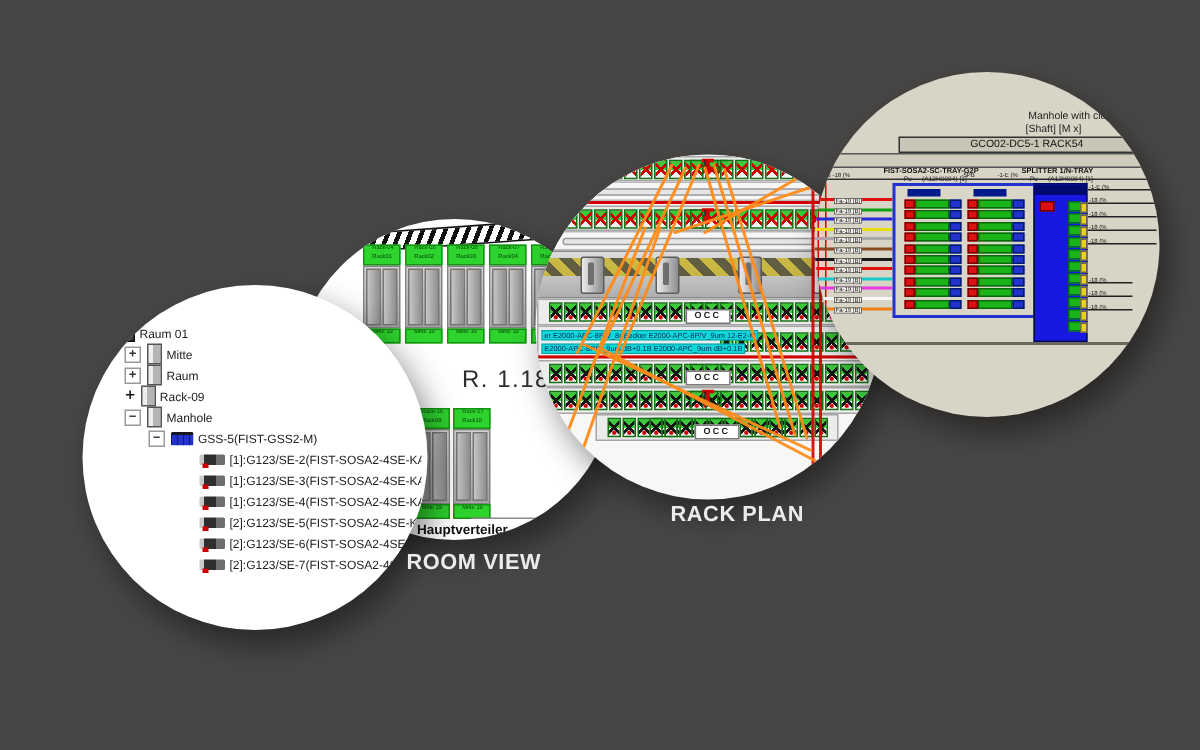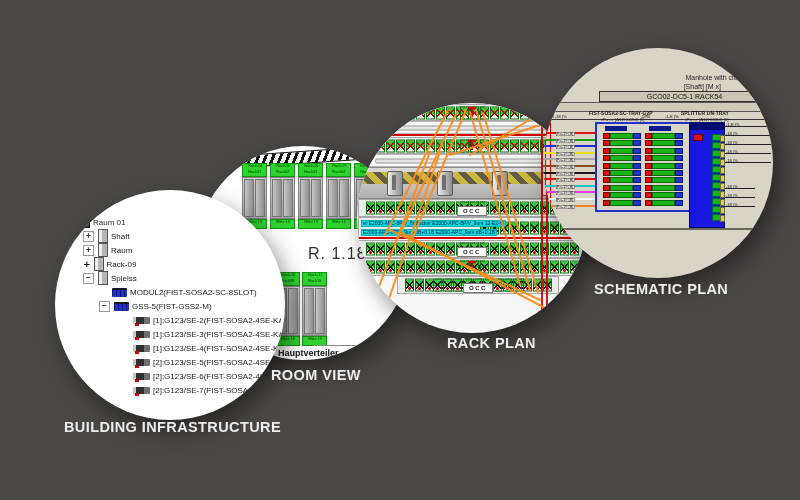--- a/index.html
+++ b/index.html
@@ -542,41 +542,36 @@
   <div class="disc" id="disc-tree">
     <div class="disc-inner">
       <div class="tree-pane">
           <div class="trow" style="padding-left: 6px;">
             <span class="tic ic-room"></span>
             <span class="tlab">Raum 01</span>
           </div>
           <div class="trow" style="padding-left: 14px;">
             <span class="texp">+</span>
             <span class="tic ic-rack"></span>
-            <span class="tlab">Shaft</span>
+            <span class="tlab">Mitte</span>
           </div>
           <div class="trow" style="padding-left: 14px;">
             <span class="texp">+</span>
             <span class="tic ic-rack"></span>
             <span class="tlab">Raum</span>
           </div>
           <div class="trow" style="padding-left: 14px;">
             <span class="tarrow">+</span>
             <span class="tic ic-rack"></span>
             <span class="tlab">Rack-09</span>
           </div>
           <div class="trow" style="padding-left: 14px;">
             <span class="texp">−</span>
             <span class="tic ic-rack"></span>
-            <span class="tlab">Spleiss</span>
-          </div>
-          <div class="trow" style="padding-left: 30px;">
-            <span class="tspace"></span>
-            <span class="tic ic-module"></span>
-            <span class="tlab">MODUL2(FIST-SOSA2-SC-8SLOT)</span>
+            <span class="tlab">Manhole</span>
           </div>
           <div class="trow" style="padding-left: 30px;">
             <span class="texp">−</span>
             <span class="tic ic-module"></span>
             <span class="tlab">GSS-5(FIST-GSS2-M)</span>
           </div>
           <div class="trow" style="padding-left: 64px;">
             <span class="tic ic-tray"></span>
             <span class="tlab">[1]:G123/SE-2(FIST-SOSA2-4SE-KASS</span>
           </div>
@@ -776,17 +771,15 @@
         <div class="rline" style="left: 182px; width: 30px; top: 149px;"></div>
         <div class="rlab" style="left: 183px; top: 143px;">-18 (%</div>
         <div class="rline" style="left: 182px; width: 30px; top: 158px;"></div>
         <div class="rlab" style="left: 183px; top: 152px;">-18 (%</div>
         <div class="rlab" style="left: 2px; top: 64px;">-5PB -18 (%</div>
         <div class="rlab" style="left: 98px; top: 64px;">-5PB</div>
         <div class="rlab" style="left: 122px; top: 64px;">-1-E (%</div>
       </div>
   </div>
 
-  <div class="caption" id="cap-building">BUILDING INFRASTRUCTURE</div>
   <div class="caption" id="cap-room">ROOM VIEW</div>
   <div class="caption" id="cap-rack">RACK PLAN</div>
-  <div class="caption" id="cap-schematic">SCHEMATIC PLAN</div>
 </div>
 
 </body></html>

